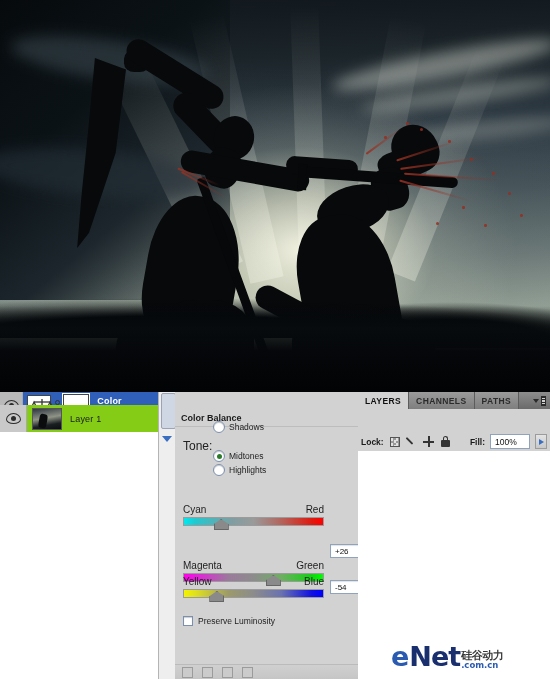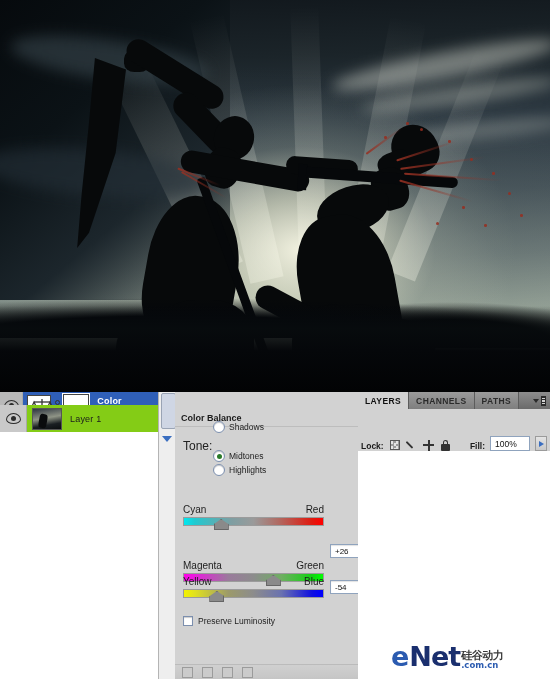--- a/index.html
+++ b/index.html
@@ -171,21 +171,21 @@
             display:flex;align-items:center;position:relative;padding-left:4px;font-size:8.5px;color:#111;}
   .selarrow{position:absolute;right:2px;top:3px;width:0;height:0;
             border-left:4px solid transparent;border-right:4px solid transparent;border-top:5px solid #3a6ec0;}
   .oplabel{font-size:8.5px;font-weight:bold;color:#1b1b1b;}
   .opbox{width:40px;height:15px;background:#fff;border:1px solid #8fa3bd;box-sizing:border-box;
          font-size:8.5px;color:#111;display:flex;align-items:center;padding-left:4px;}
   .spin{width:12px;height:15px;background:linear-gradient(to bottom,#e4e4e4,#c8c8c8);
         border:1px solid #9b9b9b;box-sizing:border-box;display:flex;align-items:center;justify-content:center;}
   .spin:after{content:"";width:0;height:0;border-top:3.5px solid transparent;
         border-bottom:3.5px solid transparent;border-left:5px solid #3a6ec0;}
-  .lockrow{top:40px;height:19px;padding:0 3px;gap:5px;align-items:flex-end;}
+  .lockrow{top:40px;height:19px;padding:0 3px;gap:5px;}
   .locklbl{font-size:8.5px;font-weight:bold;color:#1b1b1b;}
   .lockic{width:12px;height:12px;display:flex;align-items:center;justify-content:center;}
   .ic-trans{width:10px;height:10px;border:1px solid #555;box-sizing:border-box;
        background:repeating-conic-gradient(#9a9a9a 0 25%, #e2e2e2 0 50%) 0 0/5px 5px;}
   .ic-brush{width:11px;height:11px;position:relative;}
   .ic-brush:before{content:"";position:absolute;left:1px;top:1px;width:9px;height:2px;background:#333;
        transform:rotate(45deg);transform-origin:left top;border-radius:1px;}
   .ic-move{width:11px;height:11px;position:relative;}
   .ic-move:before{content:"";position:absolute;left:4.5px;top:0;width:2px;height:11px;background:#333;}
   .ic-move:after{content:"";position:absolute;left:0;top:4.5px;width:11px;height:2px;background:#333;}

